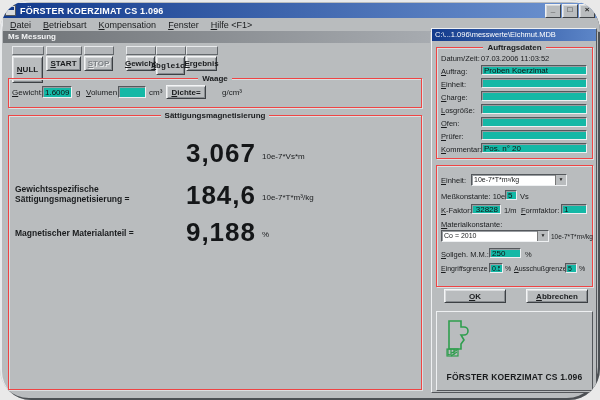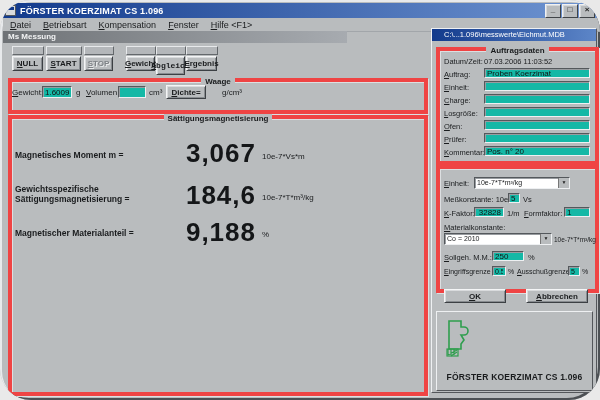--- a/index.html
+++ b/index.html
@@ -26,40 +26,40 @@
   .raised{border:1px solid;border-color:#eef0f2 #53565a #53565a #eef0f2;background:#b9bcbe;}
   .btn{background:#b9bcbe;border:1px solid;border-color:#f4f5f6 #3c4044 #3c4044 #f4f5f6;
     box-shadow:inset 1px 1px 0 #d9dbdd, inset -1px -1px 0 #888c90;
     font-family:"Liberation Sans",sans-serif;font-weight:bold;font-size:8px;
     display:flex;align-items:center;justify-content:center;cursor:pointer;box-sizing:border-box;}
   .btn.disabled{color:#7e8286;text-shadow:1px 1px 0 #e9ebec;cursor:default;}
   .ind{height:7px;background:#b4b7ba;border:1px solid;border-color:#e7e9eb #64686c #64686c #e7e9eb;}
   .input{background:#14b8a6;border:1px solid;border-color:#54585c #eef0f2 #eef0f2 #54585c;
     box-shadow:inset 1px 1px 0 #989ca0;font-family:"Liberation Sans",sans-serif;font-size:8px;
     padding:0 2px;box-sizing:border-box;color:#111;}
-  .group{border:4px solid #ef4444;box-shadow:inset 1px 1px 0 #dcdfe1, 1px 1px 0 #dcdfe1;}
+  .group{border:1px solid #ef4444;box-shadow:inset 1px 1px 0 #dcdfe1, 1px 1px 0 #dcdfe1;}
   .legend{position:absolute;top:-5px;left:0;right:0;text-align:center;font-size:8px;font-weight:bold;}
   .legend span{background:#b9bcbe;padding:0 4px;}
   .lbl{font-size:8px;white-space:nowrap;}
   .small{font-size:7.5px;white-space:nowrap;text-align:right;}
   .combo{display:flex;background:#fff;border:1px solid;border-color:#54585c #eef0f2 #eef0f2 #54585c;
     box-shadow:inset 1px 1px 0 #989ca0;box-sizing:border-box;align-items:stretch;cursor:pointer;}
   .combo .cval{flex:1;font-size:7px;padding:1px 2px;overflow:hidden;white-space:nowrap;}
   .combo .carr{width:10px;background:#b9bcbe;border-left:1px solid #777;font-size:5px;line-height:9px;
     text-align:center;color:#222;}
   
-  .mstitle{left:3px;top:31px;width:344px;height:12px;background:linear-gradient(90deg,#6e7276,#a7abb0);
+  .mstitle{left:3px;top:31px;width:427px;height:12px;background:linear-gradient(90deg,#6e7276,#a7abb0);
     color:#f2f3f4;font-size:8px;font-weight:bold;line-height:12px;padding-left:5px;box-sizing:border-box;}
   .bigval{font-size:26px;font-weight:bold;letter-spacing:1px;text-align:right;color:#141618;}
   .rowlbl{font-size:8.5px;font-weight:bold;line-height:10px;white-space:nowrap;}
   
   .dbwin{left:431px;top:28px;width:166px;height:365px;background:#b9bcbe;
     border:1px solid;border-color:#eef0f2 #53565a #53565a #eef0f2;box-sizing:border-box;}
   .dbtitle{left:0;top:0;width:164px;height:12px;background:linear-gradient(90deg,#123a8c,#5d86c8);
-    color:#fff;font-size:7.5px;line-height:12px;padding-left:12px;box-sizing:border-box;white-space:nowrap;overflow:hidden;}
+    color:#fff;font-size:7.5px;line-height:12px;padding-left:3px;box-sizing:border-box;white-space:nowrap;overflow:hidden;}
   .brandtext{font-size:8.5px;font-weight:bold;text-align:center;letter-spacing:.2px;}
 </style>
 </head>
 <body>
 
 <div id="screen">
 
   <div class="abs titlebar">
     <span class="appicon"></span>
     <span class="titletext">FÖRSTER KOERZIMAT CS 1.096</span>
@@ -80,21 +80,21 @@
     <span>Ms Messung</span>
   </div>
 
   <div class="abs ind" style="left:12px;top:46px;width:30px;"></div>
   <div class="abs ind" style="left:46px;top:46px;width:34px;"></div>
   <div class="abs ind" style="left:84px;top:46px;width:28px;"></div>
   <div class="abs ind" style="left:126px;top:46px;width:28px;"></div>
   <div class="abs ind" style="left:156px;top:46px;width:28px;"></div>
   <div class="abs ind" style="left:186px;top:46px;width:30px;"></div>
 
-  <div class="abs btn" style="left:12px;top:56px;width:31px;height:15px;">
+  <div class="abs btn" style="left:12px;top:56px;width:31px;height:27px;">
       <span class="mn">NULL</span>
     </div>
   <div class="abs btn" style="left:46px;top:56px;width:35px;height:15px;">
       <span class="mn">START</span>
     </div>
   <div class="abs btn disabled" style="left:84px;top:56px;width:29px;height:15px;">
       <span class="mn">STOP</span>
     </div>
   <div class="abs btn" style="left:126px;top:56px;width:29px;height:15px;">
       <span class="mn">Gewicht</span>
@@ -117,21 +117,20 @@
   <span class="abs lbl" style="left:149px;top:88px;">cm³</span>
   <div class="abs btn" style="left:166px;top:85px;width:40px;height:14px;">
       <span class="mn">Dichte=</span>
     </div>
   <span class="abs lbl" style="left:222px;top:88px;">g/cm³</span>
 
   <div class="abs group" style="left:8px;top:115px;width:412px;height:273px;">
     <div class="legend"><span>Sättigungsmagnetisierung</span></div>
   </div>
 
-  <div class="abs rowlbl" style="left:15px;top:150px;">Magnetisches Moment m =</div>
   <div class="abs bigval" style="left:148px;top:138px;width:108px;">3,067</div>
   <div class="abs lbl" style="left:262px;top:152px;">10e-7*Vs*m</div>
 
   <div class="abs rowlbl" style="left:15px;top:184px;">
     <div>Gewichtsspezifische</div>
     <div>Sättigungsmagnetisierung =</div>
   </div>
   <div class="abs bigval" style="left:148px;top:180px;width:108px;">184,6</div>
   <div class="abs lbl" style="left:262px;top:193px;">10e-7*T*m³/kg</div>
 

